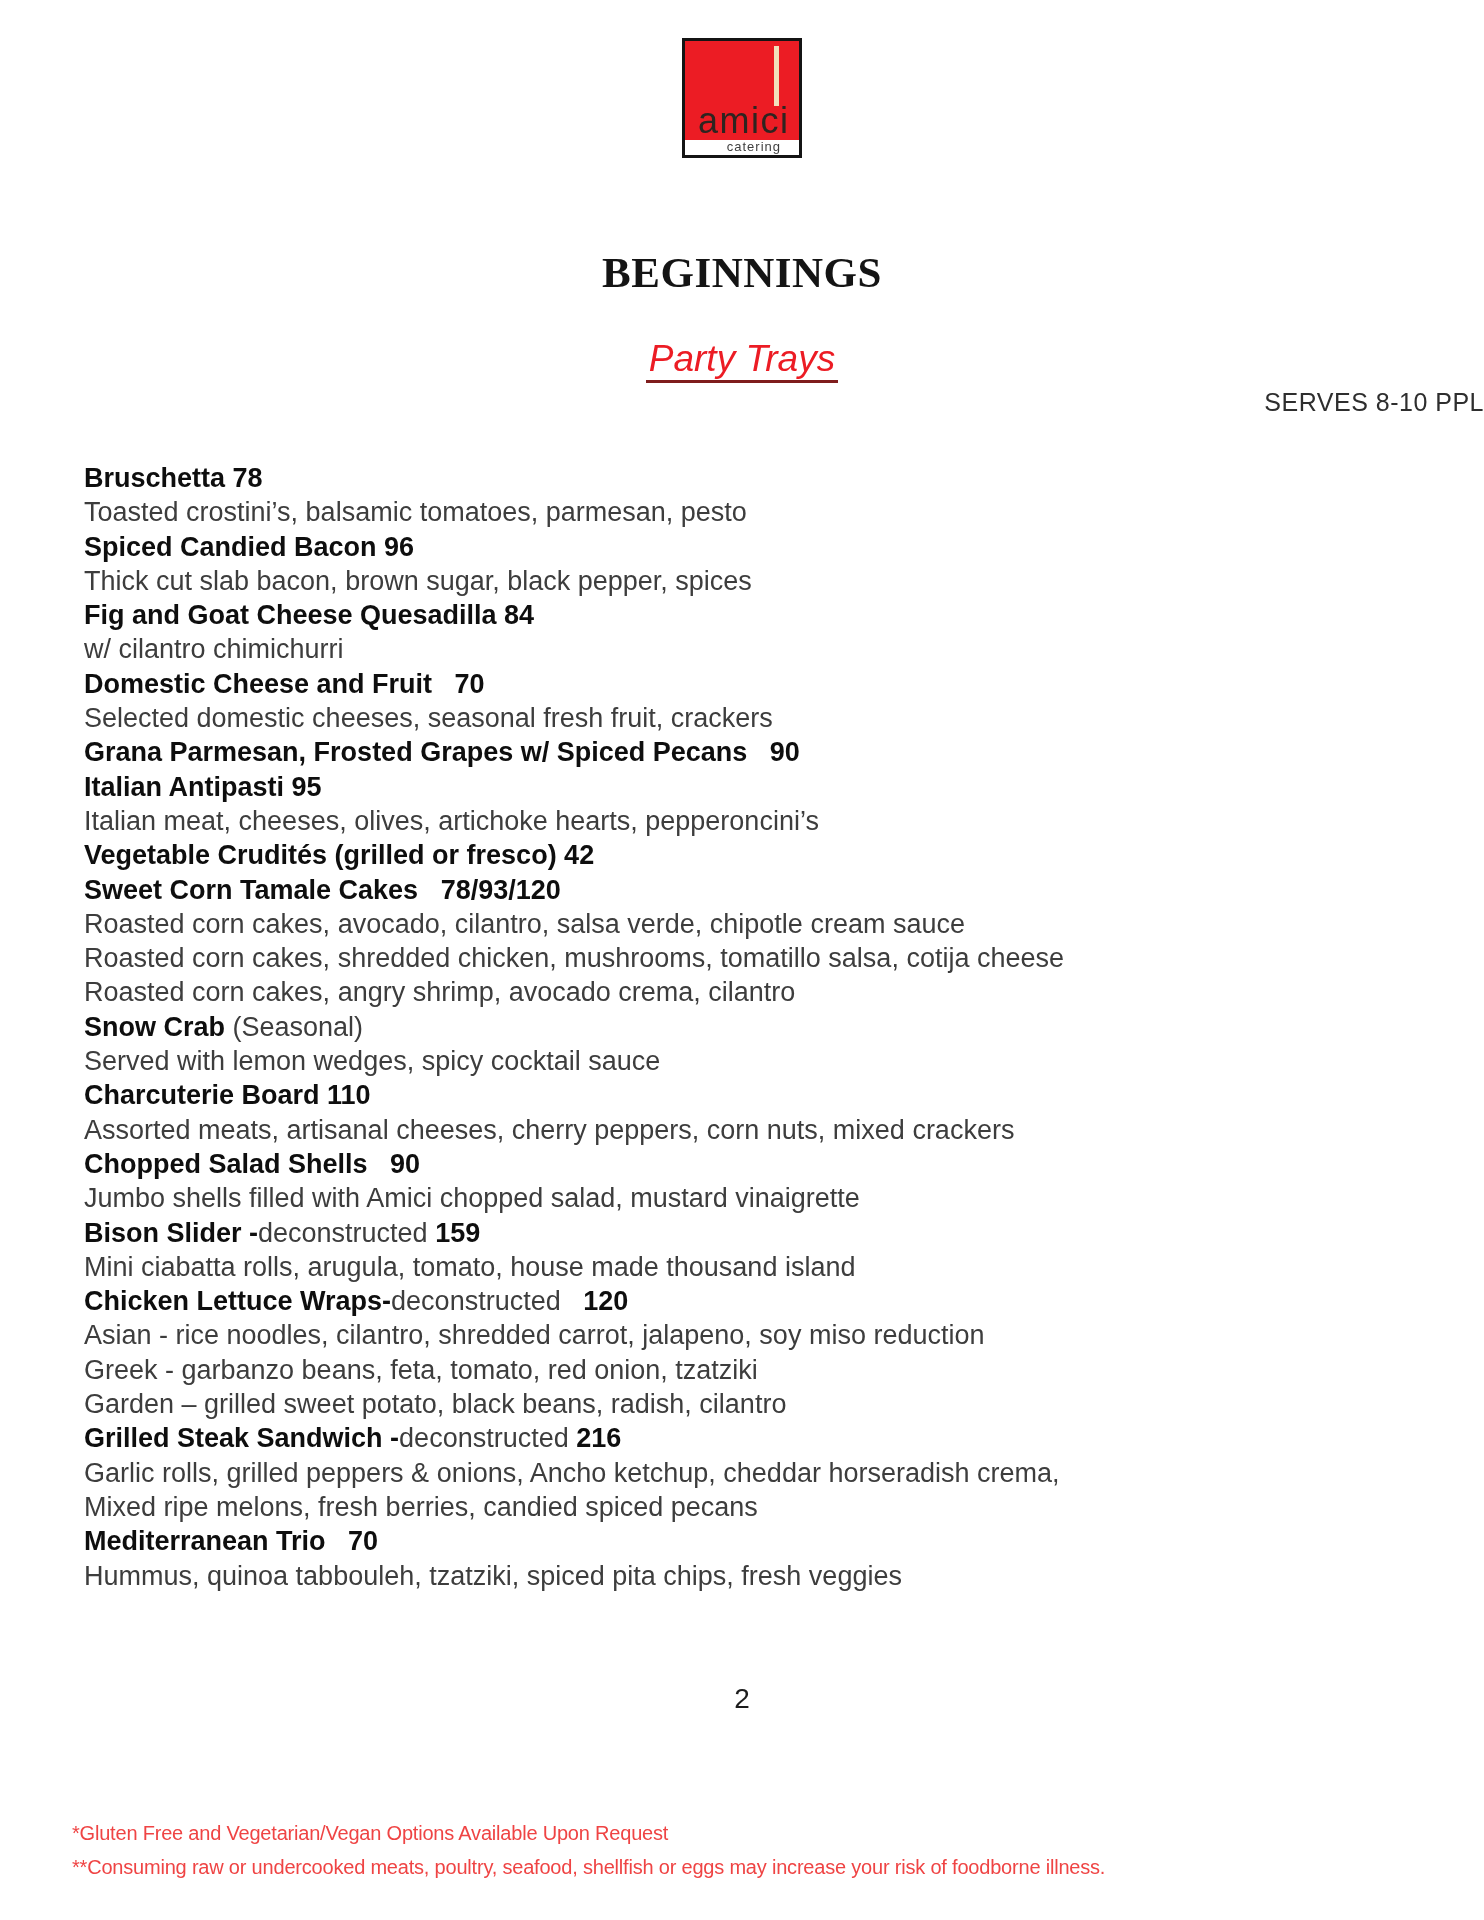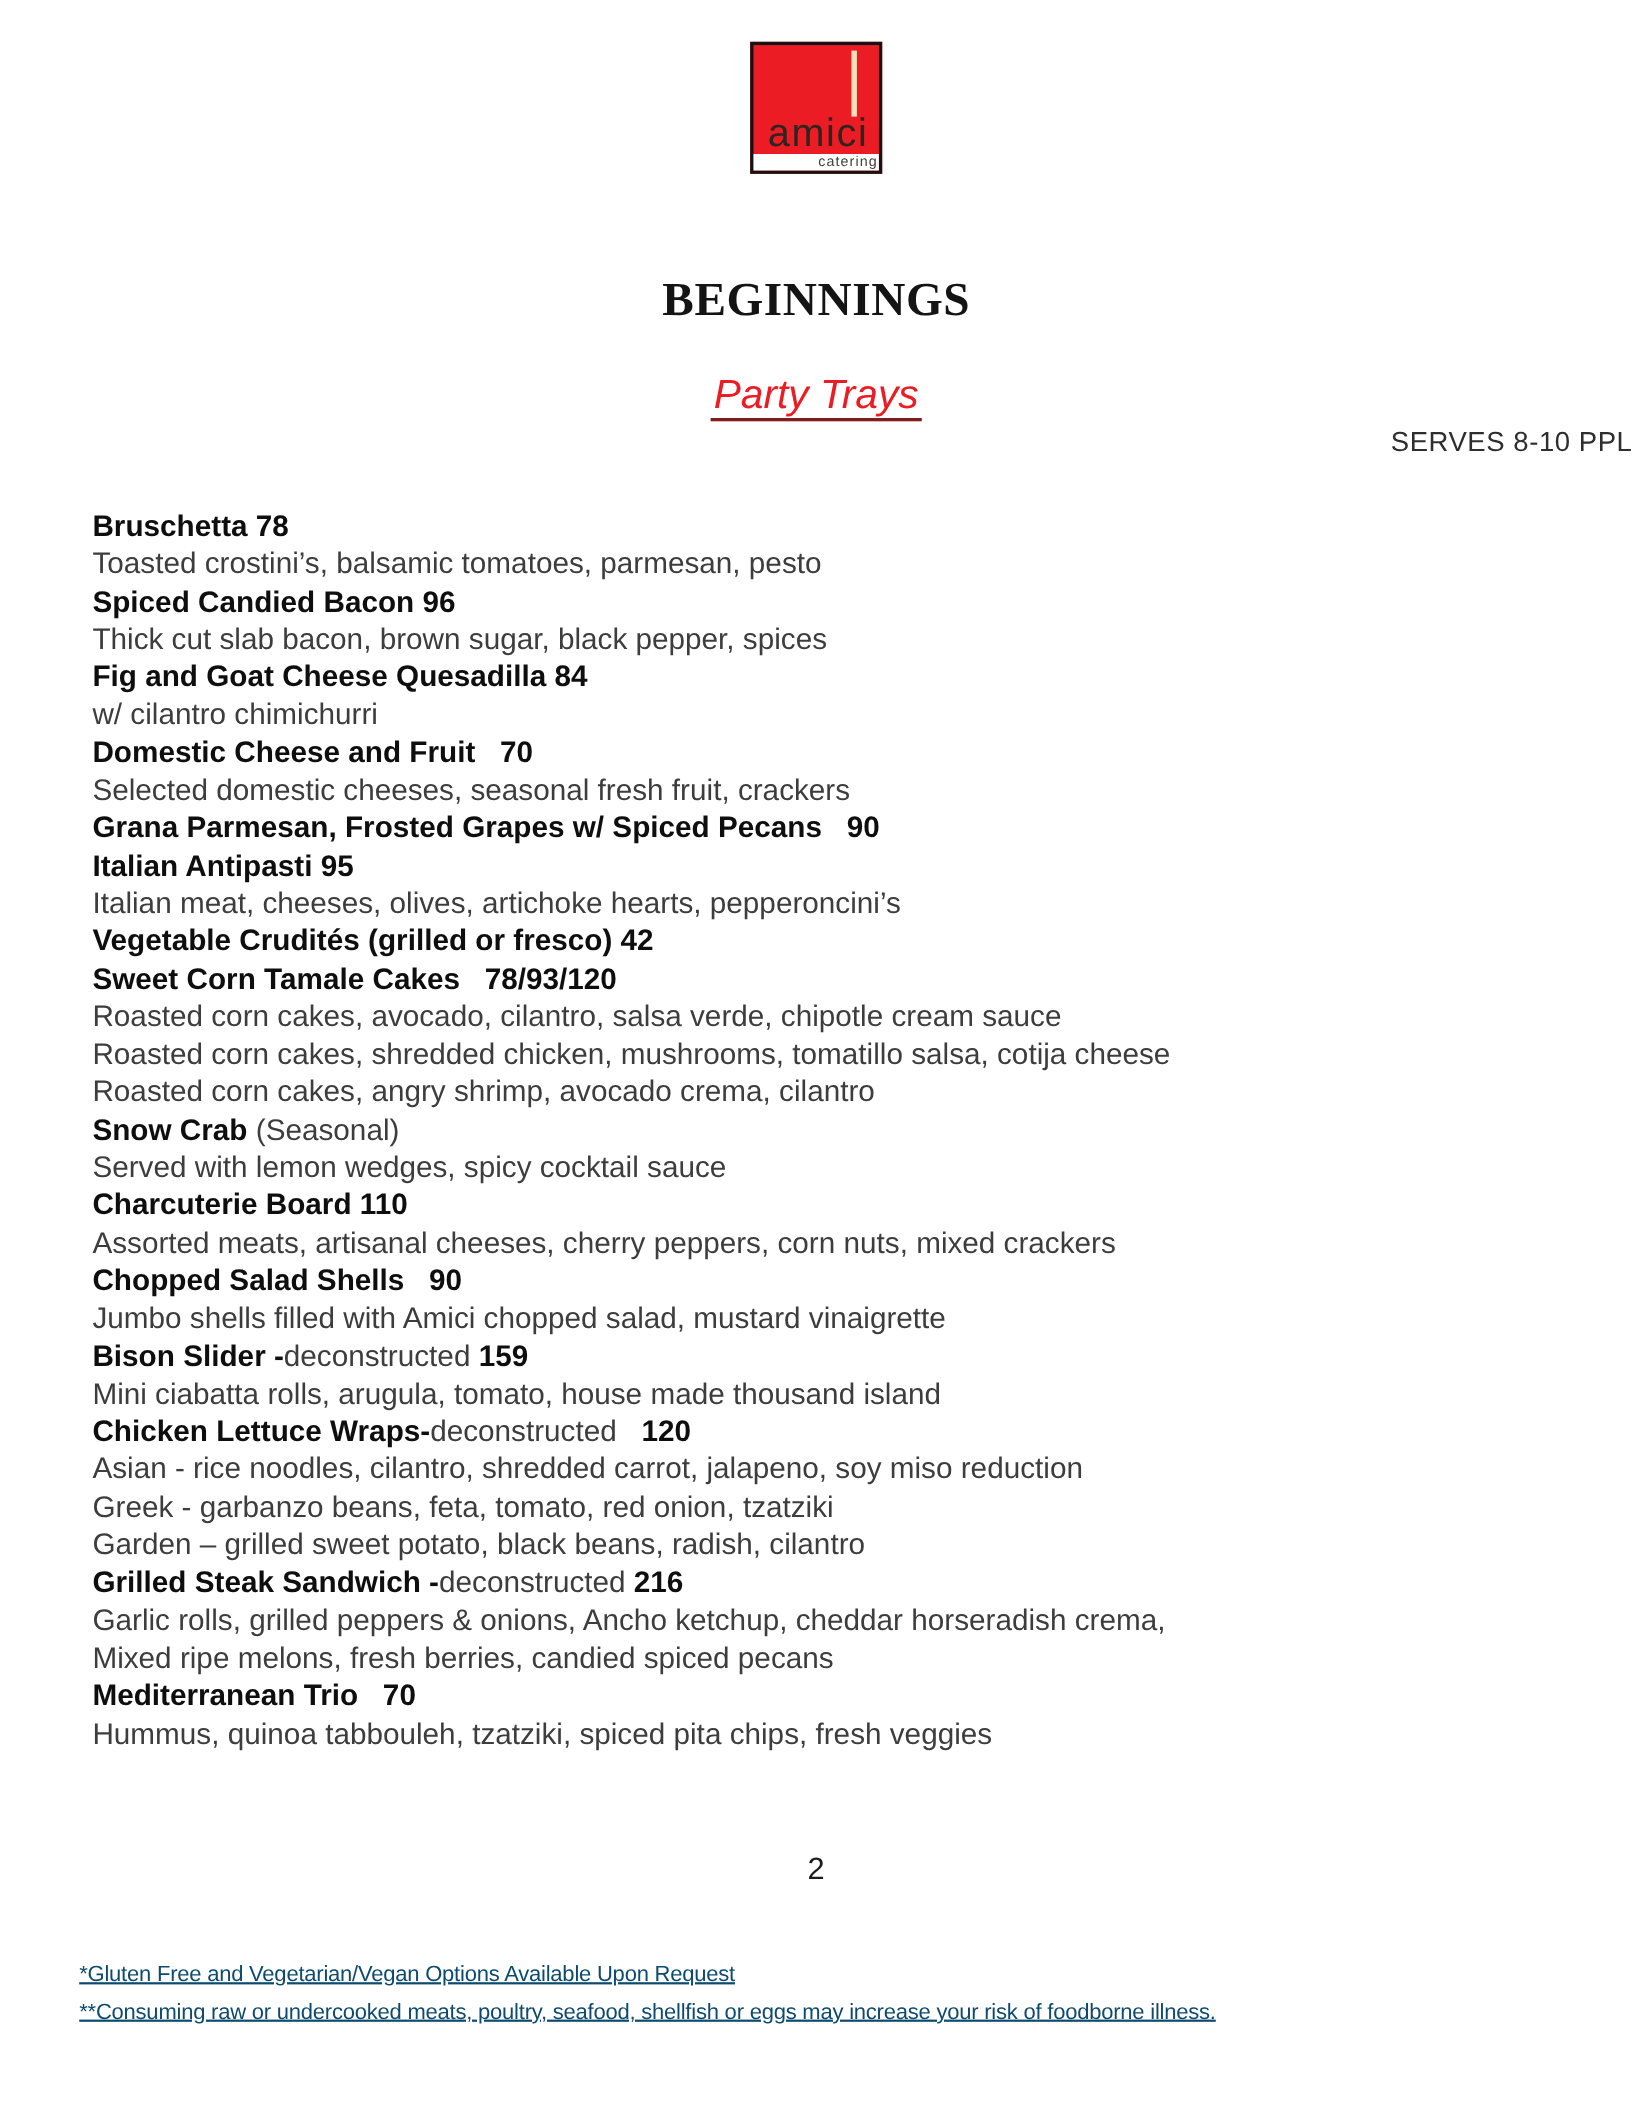--- a/index.html
+++ b/index.html
@@ -28,21 +28,21 @@
     background:var(--cream);
   }
   .logo-brand{
     position:absolute;left:13px;bottom:16px;
     font-size:36px;line-height:1;letter-spacing:1.5px;
     color:var(--brand_ink);
   }
   .logo-band{
     position:absolute;left:0;right:0;bottom:0;height:15px;
     background:#ffffff;
-    text-align:right;padding-right:1px;box-sizing:border-box;
+    text-align:right;padding-right:18px;box-sizing:border-box;
     font-size:13px;line-height:14px;letter-spacing:1px;color:#3f3f3f;
   }
   
   .title{
     position:absolute;top:248px;left:0;width:100%;
     text-align:center;
     font-family:"Liberation Serif",serif;
     font-weight:bold;font-size:43px;letter-spacing:0.5px;
     color:#141414;
   }
@@ -70,24 +70,23 @@
   }
   .menu-line{white-space:pre-wrap;}
   .seg{white-space:pre-wrap;}
   .seg.bold{font-weight:bold;color:#0e0e0e;}
   
   .page-num{
     position:absolute;top:1683px;left:0;width:100%;
     text-align:center;font-size:28px;color:#1c1c1c;
   }
   .footnotes{
-    position:absolute;left:72px;top:1778px;right:30px;
+    position:absolute;left:72px;top:1816px;right:30px;
     font-size:20px;line-height:34px;letter-spacing:-0.2px;
-    color:#0c4a6e;
-    text-decoration:underline;
+    color:#ef4444;
   }
 </style>
 </head>
 <body>
 
 <div class="page">
 
   <div class="logo">
     <div class="logo-accent"></div>
     <div class="logo-brand">amici</div>

